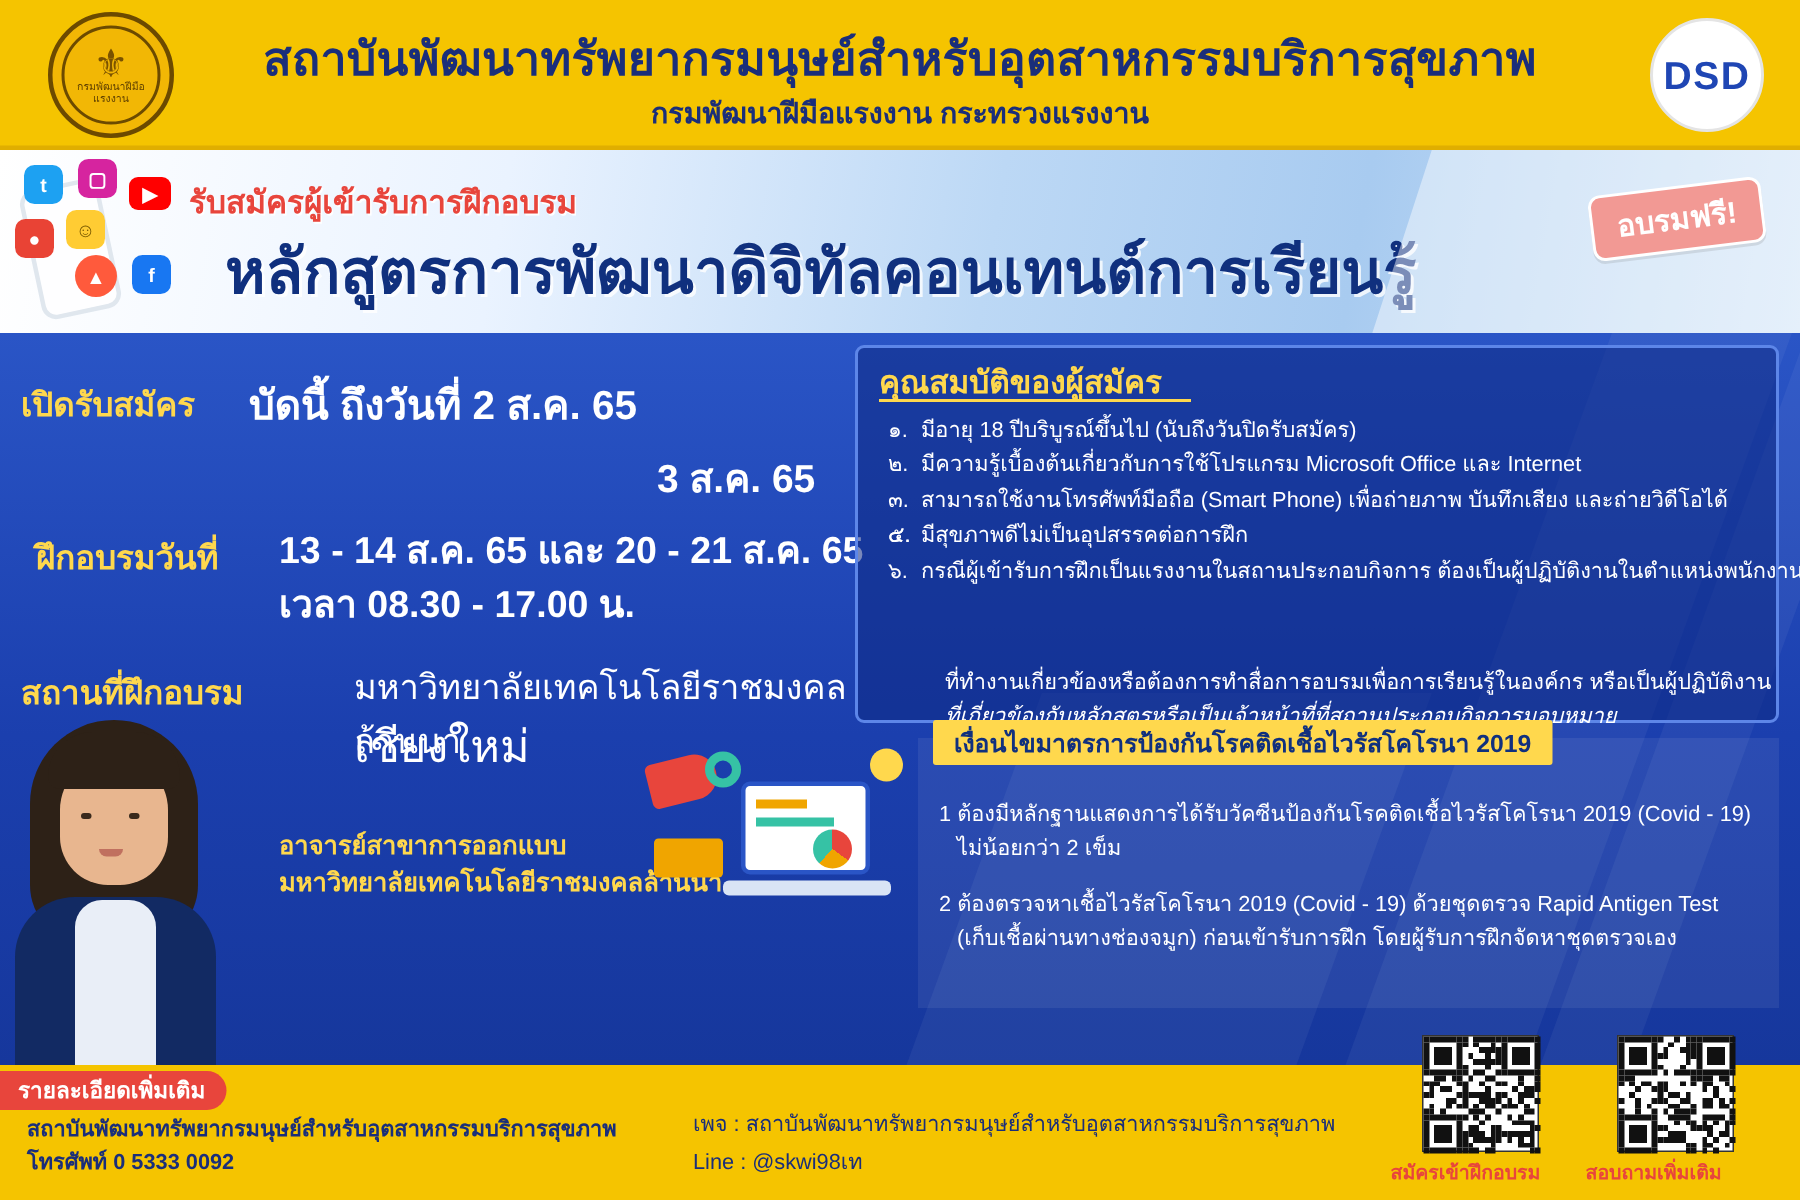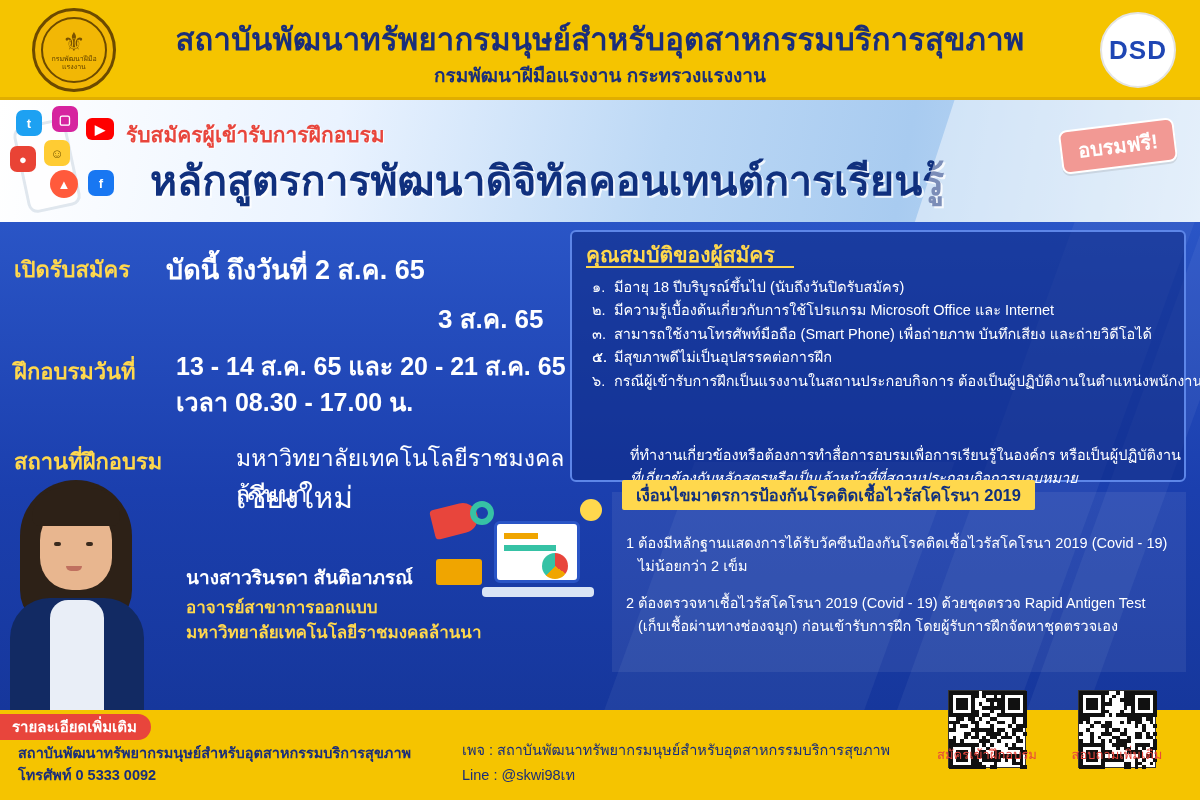--- a/index.html
+++ b/index.html
@@ -117,21 +117,21 @@
   .left-info { position: absolute; left: 14px; top: 248px; width: 560px; color: #fff; }
   .row { position: relative; margin-bottom: 8px; }
   .label-y { color: #ffd84d; font-size: 22px; font-weight: bold; display: inline-block; }
   .value-w { color: #ffffff; font-size: 24px; font-weight: bold; display: inline-block; }
   .r1 { height: 40px; }
   .r1 .label-y { position: absolute; left: 0;   top: 4px; }
   .r1 .value-w { position: absolute; left: 152px; top: 0; font-size: 27px; }
   .r2 { height: 42px; }
   .r2 .label-y { position: absolute; left: 0;   top: 6px; }
   .r2 .value-w { position: absolute; left: 424px; top: 2px; font-size: 26px; }
-  .r3 { height: 86px; }
+  .r3 { height: 86px; margin-left: 10px; }
   .r3 .label-y { position: absolute; left: 0;   top: 8px; }
   .r3 .value-w { position: absolute; left: 162px; top: 0;  font-size: 25px; white-space: nowrap;}
   .r3 .value-w2 { position: absolute; left: 162px; top: 36px; font-size: 25px; color:#fff; font-weight:bold;}
   .r4 { height: 80px; }
   .r4 .label-y { position: absolute; left: 0;   top: 4px; }
   .r4 .value-w { position: absolute; left: 222px; top: 0; font-size: 23px; font-weight: normal; }
   .r4 .value-w2 { position: absolute; left: 222px; top: 34px; font-size: 30px; color: #fff; }
 
   
   .panel-q {
@@ -235,22 +235,22 @@
     background: #e8453c; color: #ffffff; font-size: 15px; font-weight: bold;
     display: flex; align-items: center; border-radius: 0 13px 13px 0;
   }
   .f-col1 { position: absolute; left: 18px; top: 32px; color: #1a2e7a; font-size: 14.5px; line-height: 1.55; font-weight: bold; }
   .f-col2 { position: absolute; left: 462px; top: 28px; color: #1a2e7a; font-size: 14.5px; line-height: 1.75; }
   .qr {
     position: absolute; top: 690px; width: 78px; height: 78px; background: #fff;
     border: 1px solid #333;
   }
   .qr .cell { position: absolute; background: #111; }
-  .qr-caption { position: absolute; top: 744px; width: 120px; text-align: center;
-    color: #e8453c; font-size: 13px; font-weight: normal; }
+  .qr-caption { position: absolute; top: 771px; width: 120px; 
+    color: #e8453c; font-size: 13px; font-weight: bold; }
   #qr1 { left: 948px; } #qr1c { left: 927px; }
   #qr2 { left: 1078px; } #qr2c { left: 1057px; }
 </style>
 </head>
 <body>
 
 <div class="poster">
 
   <div class="header">
     <div class="header-logo">
@@ -333,21 +333,20 @@
     <div class="face"></div>
     <div class="hair-front"></div>
     <div class="eye l"></div>
     <div class="eye r"></div>
     <div class="mouth"></div>
     <div class="body"></div>
     <div class="shirt"></div>
   </div>
 
   <div class="trainer-text">
-    <div class="trainer-name">นางสาวรินรดา สันติอาภรณ์</div>
     <div class="trainer-pos">อาจารย์สาขาการออกแบบ</div>
     <div class="trainer-pos" style="margin-top:0">มหาวิทยาลัยเทคโนโลยีราชมงคลล้านนา</div>
   </div>
 
   <div class="desk">
     <div class="mega"></div>
     <div class="gear"></div>
     <div class="bulb"></div>
     <div class="monitor"></div>
     <div class="mon-bar1"></div>

